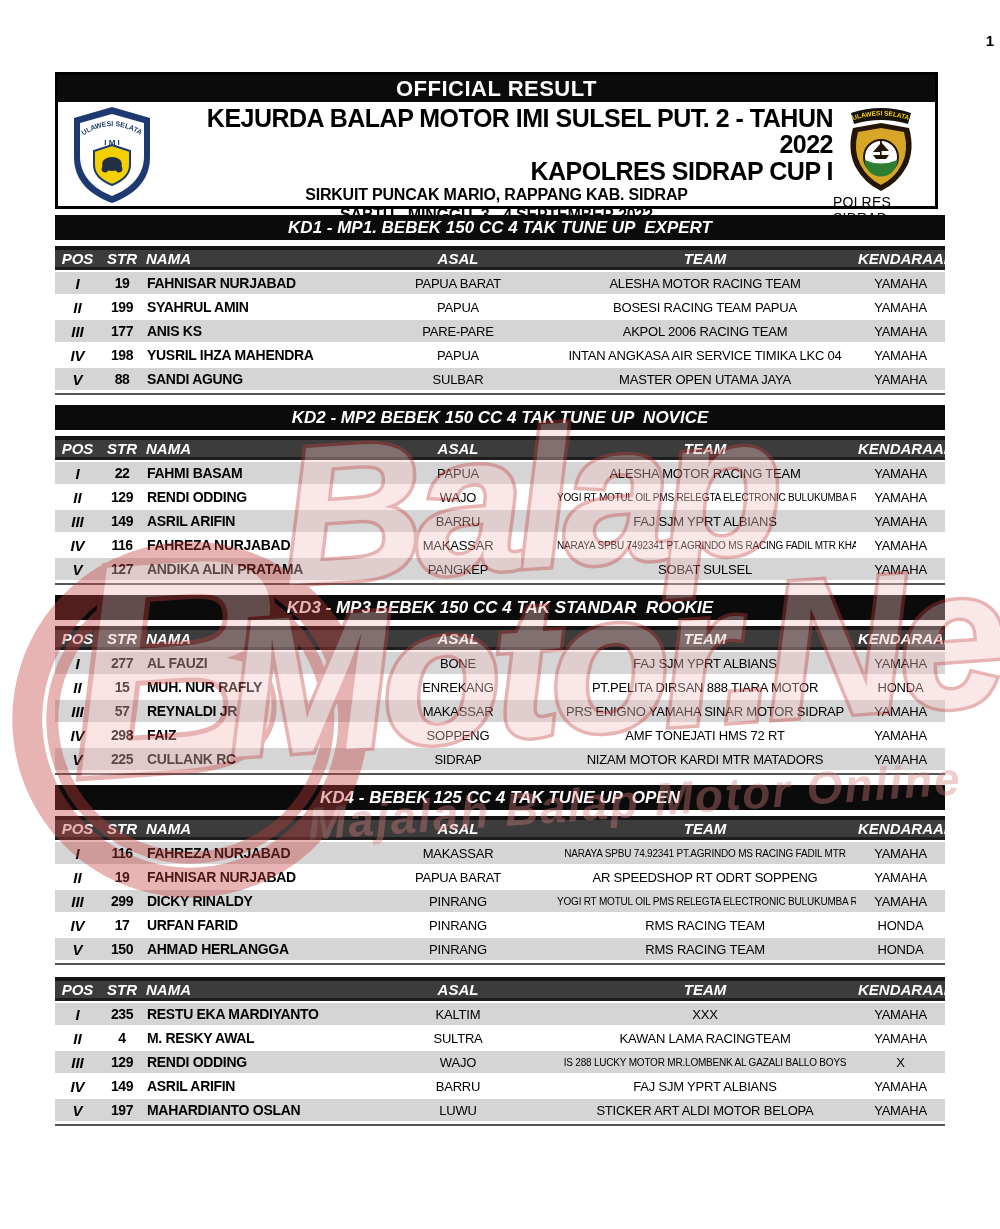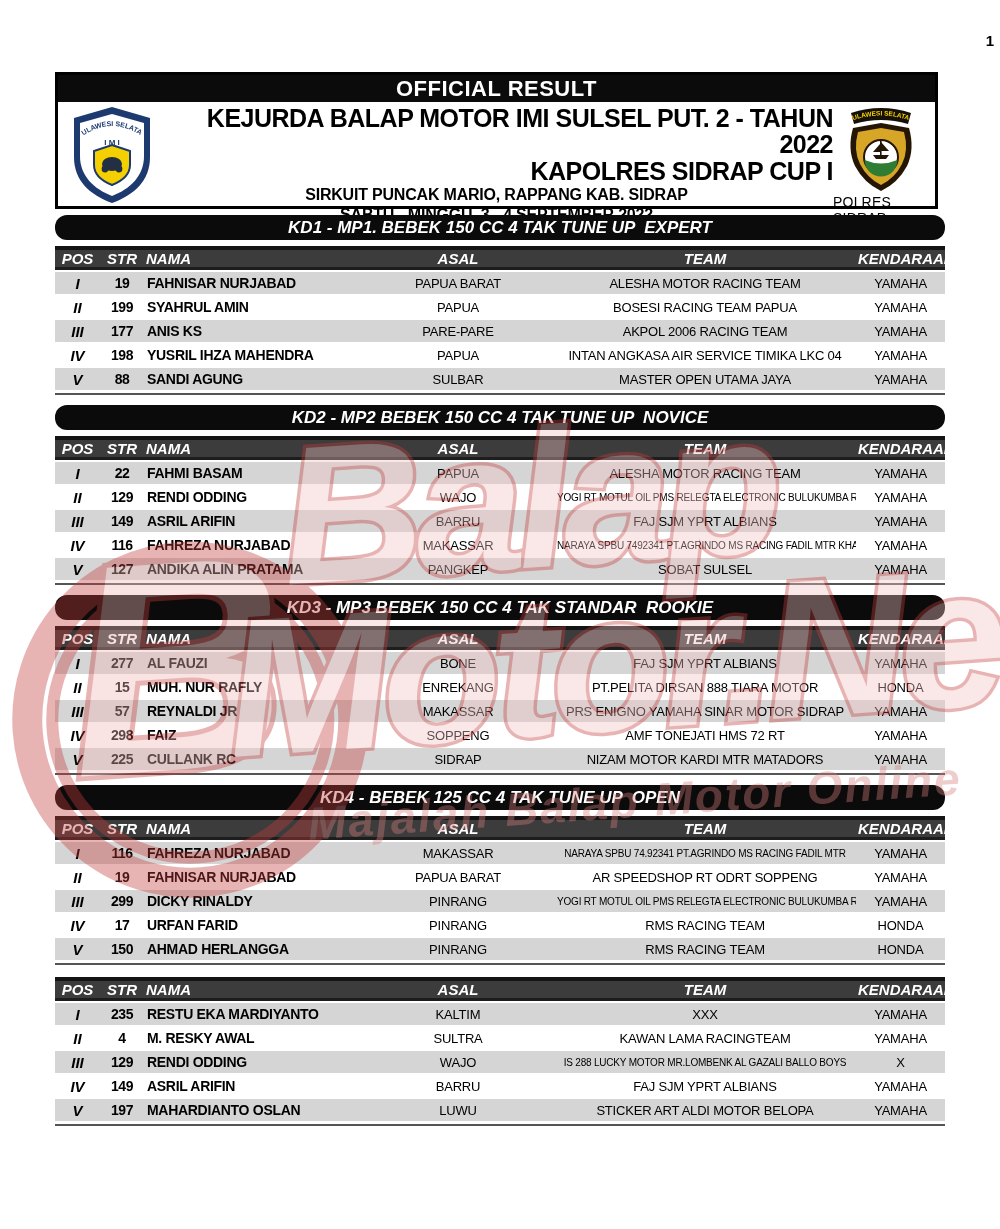--- a/index.html
+++ b/index.html
@@ -29,21 +29,21 @@
   .ht-big{ font-size:25px; font-weight:bold; letter-spacing:-.5px;text-align:right; }
   .ht-small{ font-size:16px; font-weight:bold; margin-top:3px; letter-spacing:-.2px; }
   .polres-caption{ font-size:14px; font-weight:normal; margin-top:1px; letter-spacing:.2px; }
 
   
   .tables{ position:absolute; left:55px; top:215px; width:890px; }
   .result-block{ margin-bottom:10px; }
   .title-bar{
     background:#0b0b0b; color:#fff; height:25px; line-height:25px;
     text-align:center; font-weight:bold; font-style:italic; font-size:17px;
-    white-space:pre; letter-spacing:0px;border-radius:12px;
+    white-space:pre; letter-spacing:0px;
   }
   table{ width:100%; border-collapse:separate; border-spacing:0 2px; table-layout:fixed; margin-top:4px; }
   col.c0{ width:45px; } col.c1{ width:44px; } col.c2{ width:218px; }
   col.c3{ width:192px; } col.c4{ width:302px; } col.c5{ width:89px; }
   thead th{
     background:#3c3c3c; color:#fff; font-style:italic; font-weight:bold;
     font-size:15px; height:22px; padding:0 2px;
     border-top:4px solid #141414; border-bottom:3px solid #1d1d1d;
     white-space:nowrap; overflow:hidden;
   }

